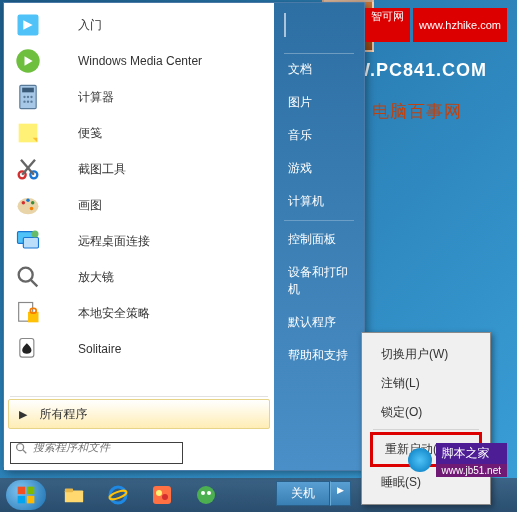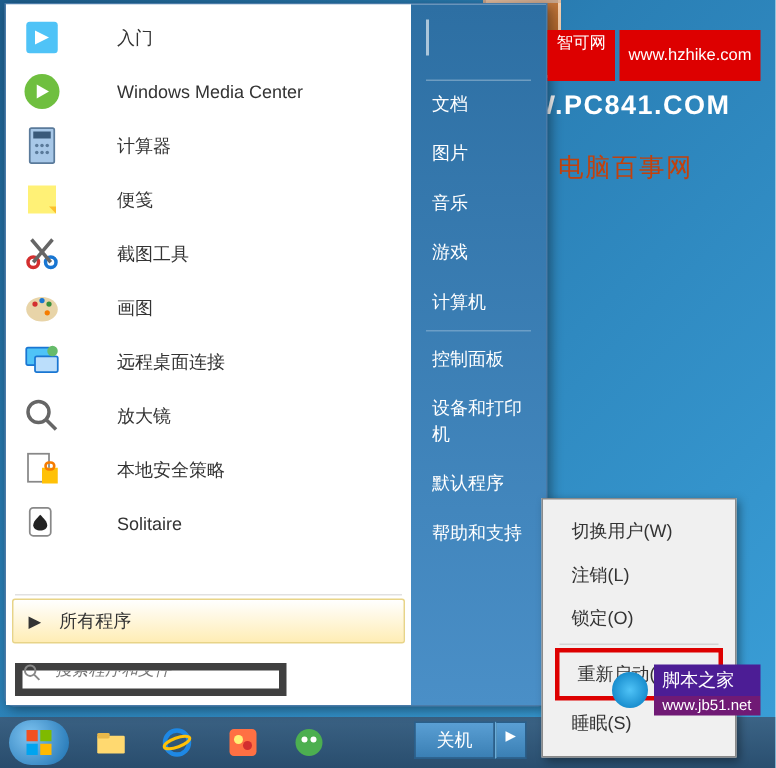--- a/index.html
+++ b/index.html
@@ -1,17 +1,17 @@
 <!DOCTYPE html>
 <html><head>
 <meta charset="utf-8">
 <style>
 * { margin: 0; padding: 0; box-sizing: border-box; font-family: "Microsoft YaHei", Tahoma, sans-serif; }
 body { width: 517px; height: 512px; background: linear-gradient(135deg, #1e5f8e, #2a7fb5 40%, #3a9fd8); position: relative; overflow: hidden; }
-.watermark-top { position: absolute; top: 20px; right: 10px; z-index: 100; display: flex; gap: 3px; font-size: 11px; }
+.watermark-top { position: absolute; top: 8px; right: 10px; z-index: 100; display: flex; gap: 3px; font-size: 11px; }
 .wm-red { background: #d00; color: #fff; padding: 1px 6px; }
 .wm-url { background: #d00; color: #fff; padding: 11px 6px; }
 .brand-text { position: absolute; top: 60px; right: 30px; color: #fff; font-size: 18px; font-weight: bold; letter-spacing: 1px; z-index: 1; }
 .brand-cn { position: absolute; top: 100px; right: 55px; color: #c2410c; font-size: 17px; letter-spacing: 1px; z-index: 1; }
 .watermark-bottom { position: absolute; bottom: 35px; right: 10px; z-index: 100; display: flex; align-items: center; gap: 4px; }
 .wm-logo { width: 24px; height: 24px; background: radial-gradient(circle, #4fc3f7, #0277bd); border-radius: 50%; position: relative; }
 .wm-text { background: #4c1d95; color: #fff; padding: 2px 6px; font-size: 12px; }
 
 .user-pic { position: absolute; top: 0; left: 322px; width: 52px; height: 52px; background: linear-gradient(135deg, #f4a460, #8b4513); border: 2px solid rgba(255,255,255,0.5); z-index: 3; }
 
@@ -21,21 +21,21 @@
 .program-item { display: flex; align-items: center; height: 36px; padding: 0 8px; cursor: pointer; gap: 26px; }
 .program-item .icon { width: 28px; height: 28px; margin-right: 10px; display: flex; align-items: center; justify-content: center; }
 .program-item .label { font-size: 12px; color: #333; }
 .icon svg { width: 100%; height: 100%; }
 
 .all-programs { height: 30px; background: linear-gradient(#fff, #ffedb5); border-top: 1px solid #d4d4d4; display: flex; align-items: center; padding: 0 10px; cursor: pointer; margin: 2px 4px; border-radius: 2px; border: 1px solid #e8d488; }
 .all-programs .arrow { margin-right: 12px; color: #333; font-size: 11px; }
 .all-programs .label { font-size: 12px; color: #333; }
 
 .search-row { padding: 6px; display: flex; gap: 0; }
-.search-box { flex: 1; height: 22px; border: 5px solid #404040; padding: 0 6px 12px 22px; font-size: 11px; font-style: italic; color: #888; background: #fff; position: relative; }
+.search-box { flex: 1; height: 22px; border: 1px solid #404040; padding: 0 6px 12px 22px; font-size: 11px; font-style: italic; color: #888; background: #fff; position: relative; }
 .search-wrap { flex: 1; position: relative; }
 .search-icon { position: absolute; left: 4px; top: 4px; width: 14px; height: 14px; z-index: 1; }
 
 .right-pane { flex: 1; background: linear-gradient(#2d6fa3, #4a8fc7); padding-top: 50px; position: relative; }
 .right-sep { position: absolute; top: 50px; left: 10px; right: 10px; height: 1px; background: rgba(255,255,255,0.3); }
 .right-item { padding: 8px 14px; color: #fff; font-size: 12px; cursor: pointer; }
 .right-divider { height: 1px; background: rgba(255,255,255,0.25); margin: 2px 10px; }
 .bottom-left-sep { height: 1px; margin: 2px 6px 0; background: #e1e1e1; }
 
 .shutdown-row { position: absolute; bottom: 6px; left: 276px; display: flex; z-index: 6; }

